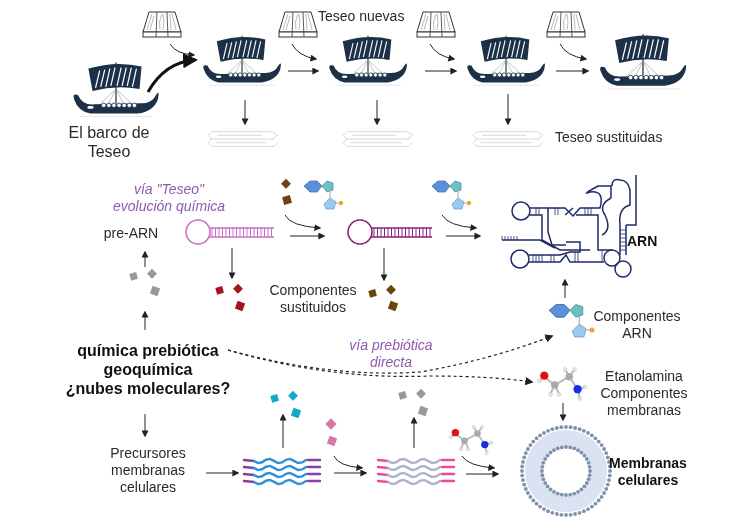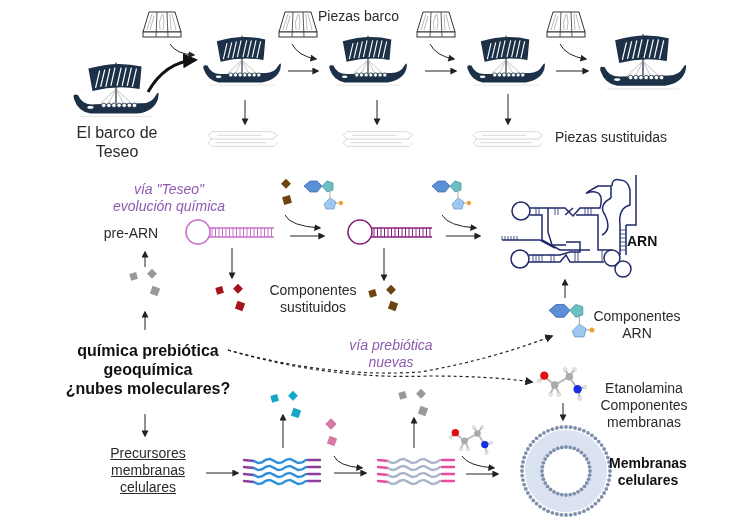--- a/index.html
+++ b/index.html
@@ -446,40 +446,40 @@
       <line x1="414" y1="448" x2="414" y2="418"></line>
       <path d="M334,456 Q338,466 362,468"></path>
       <line x1="334" y1="473" x2="366" y2="473"></line>
       <path d="M462,456 Q468,466 494,468"></path>
       <line x1="466" y1="474" x2="498" y2="474"></line>
       <line x1="563" y1="403" x2="563" y2="420"></line>
     </g>
   </g>
 </svg>
 
-<div class="lbl big" style="left:62px; top:123px; width:110px; white-space:pre-line;">El barco de
+<div class="lbl big" style="left:54px; top:123px; width:110px; white-space:pre-line;">El barco de
 Teseo</div>
-<div class="lbl" style="left:318px; top:8px;">Piezas barco</div>
-<div class="lbl left" style="left:555px; top:129px;">Piezas sustituidas</div>
+<div class="lbl" style="left:318px; top:8px;">Teseo nuevas</div>
+<div class="lbl left" style="left:555px; top:129px;">Teseo sustituidas</div>
 
 <div class="lbl purple" style="left:104px; top:181px; width:130px; white-space:pre-line;">vía "Teseo"
 evolución química</div>
 <div class="lbl" style="left:96px; top:225px; width:70px;">pre-ARN</div>
 <div class="lbl" style="left:258px; top:282px; width:110px; white-space:pre-line;">Componentes
 sustituidos</div>
 <div class="lbl bold" style="left:627px; top:233px;">ARN</div>
 <div class="lbl" style="left:592px; top:308px; width:90px; white-space:pre-line;">Componentes
 ARN</div>
 
 <div class="lbl bold big" style="left:58px; top:341px; width:180px; white-space:pre-line;">química prebiótica
 geoquímica
 ¿nubes moleculares?</div>
 <div class="lbl purple" style="left:336px; top:337px; width:110px; white-space:pre-line;">vía prebiótica
-nuevas</div>
-
-<div class="lbl" style="left:98px; top:445px; width:100px; white-space:pre-line;text-decoration:underline;">Precursores
+directa</div>
+
+<div class="lbl" style="left:98px; top:445px; width:100px; white-space:pre-line;">Precursores
 membranas
 celulares</div>
-<div class="lbl" style="left:594px; top:380px; width:100px; white-space:pre-line;">Etanolamina
+<div class="lbl" style="left:594px; top:368px; width:100px; white-space:pre-line;">Etanolamina
 Componentes
 membranas</div>
 <div class="lbl bold" style="left:608px; top:455px; width:80px; white-space:pre-line;">Membranas
 celulares</div>
 
 </body></html>

